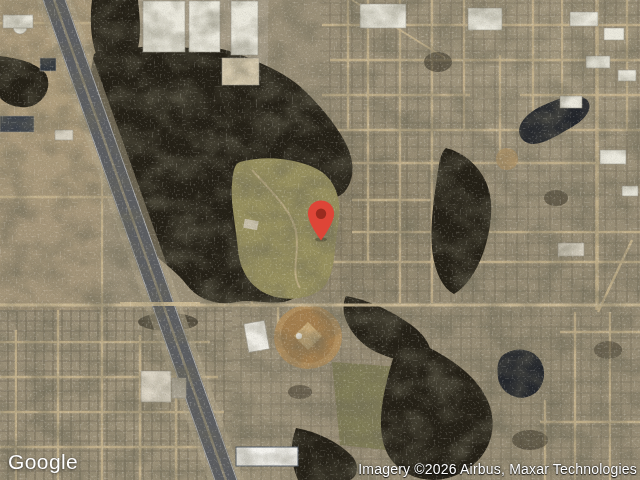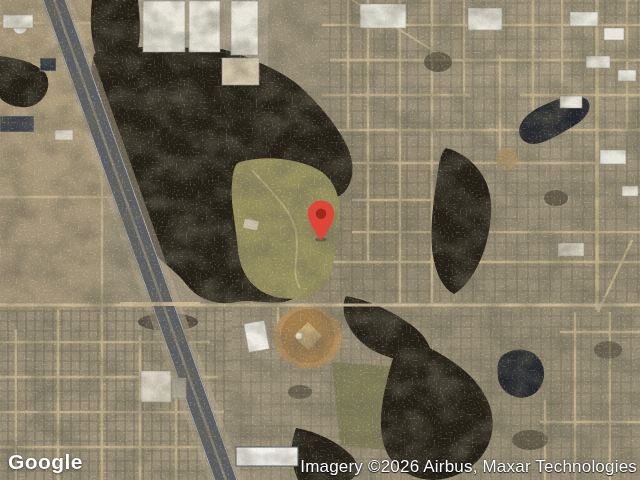--- a/index.html
+++ b/index.html
@@ -28,27 +28,27 @@
       repeating-linear-gradient(90deg, rgba(52,48,40,0) 0 7px, rgba(52,48,40,.55) 7px 9px),
       repeating-linear-gradient(0deg, rgba(52,48,40,0) 0 8px, rgba(52,48,40,.4) 8px 10px);}
   #hz-br{left:232px;top:308px;width:408px;height:172px;opacity:.18;
     background:
       repeating-linear-gradient(90deg, rgba(55,50,42,0) 0 8px, rgba(55,50,42,.5) 8px 10px),
       repeating-linear-gradient(0deg, rgba(55,50,42,0) 0 9px, rgba(55,50,42,.4) 9px 11px);}
   .art{position:absolute;inset:0;pointer-events:none;}
   .marker{position:absolute;left:307px;top:199px;width:28px;height:43px;cursor:pointer;}
   .logo{
     position:absolute;left:8px;bottom:6px;color:#fff;
-    font-size:21px;font-weight:700;letter-spacing:.4px;
+    font-size:21px;font-weight:400;letter-spacing:.4px;
     text-shadow:0 1px 3px rgba(0,0,0,.55),0 0 1px rgba(0,0,0,.45);
     text-align:center;
   }
   .attr{
     position:absolute;right:3px;bottom:3px;color:#fff;
-    font-size:17px;letter-spacing:.2px;
+    font-size:14px;letter-spacing:.2px;
     text-shadow:0 0 2px rgba(0,0,0,.9),0 1px 1px rgba(0,0,0,.75);
   }
 </style>
 </head>
 <body>
 
 <div class="map">
 
   <div class="terrain"></div>
   <div class="housing" id="hz-right"></div>

